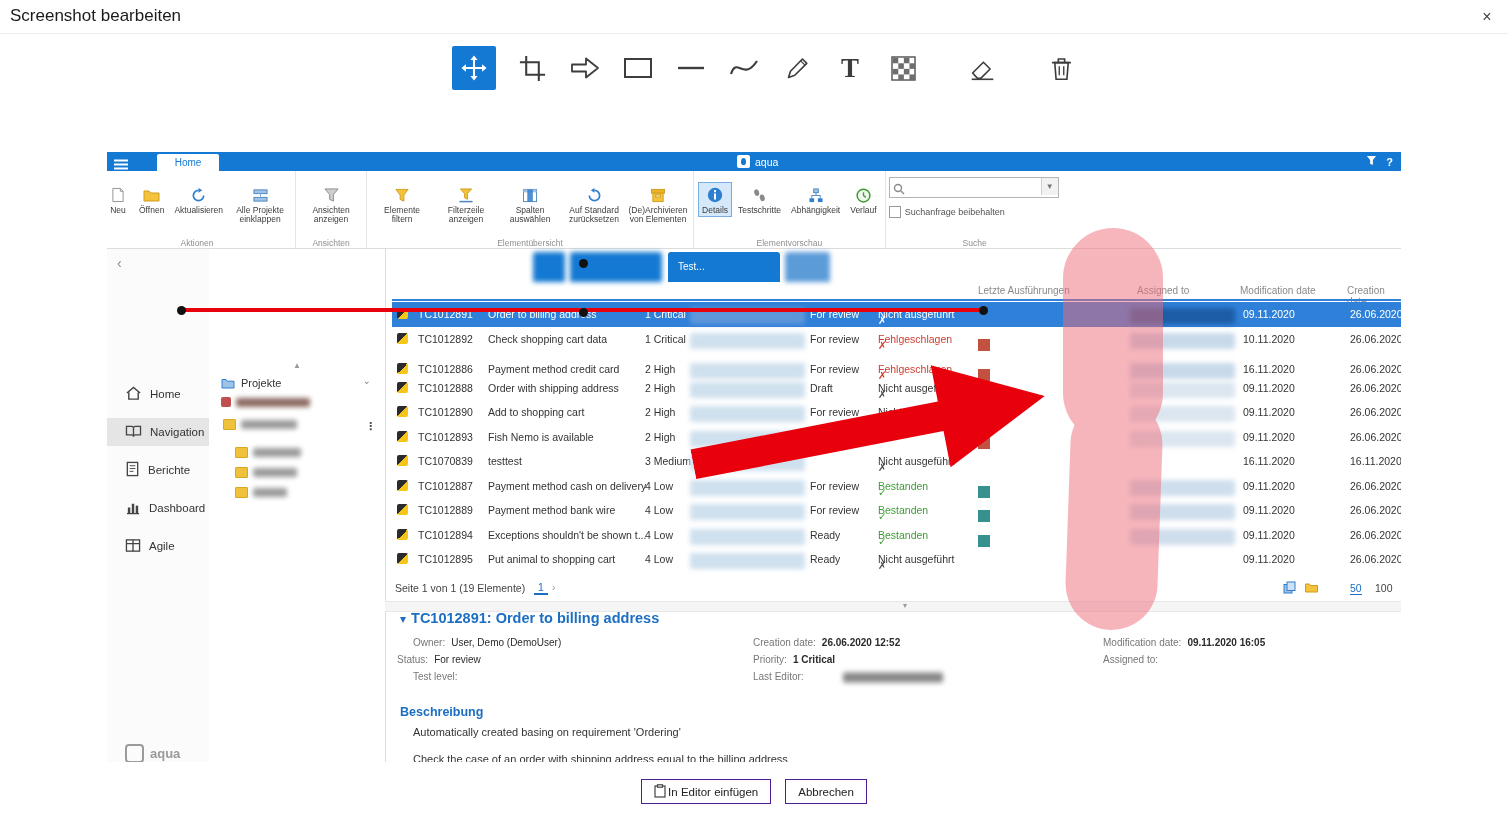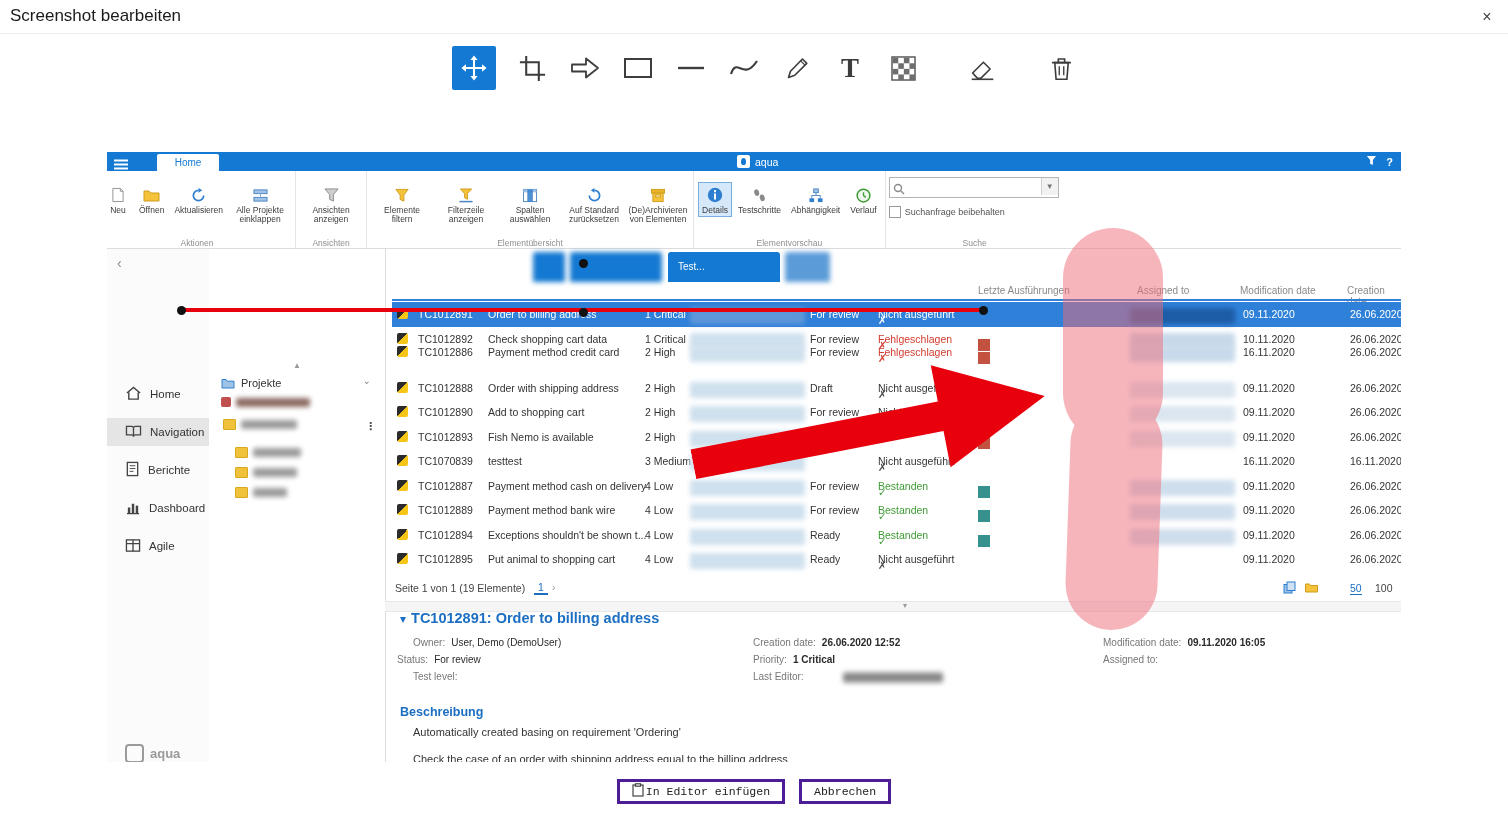--- a/index.html
+++ b/index.html
@@ -135,22 +135,22 @@
   .anno-text{position:absolute;left:176px;top:243px;font-size:47px;font-weight:bold;letter-spacing:2px;
              color:var(--anno,#e8000d);white-space:nowrap;cursor:move;}
   .anno-line{position:absolute;left:181px;top:308px;width:802px;height:4px;background:var(--anno,#e8000d);cursor:move;}
   .handle{position:absolute;width:9px;height:9px;border-radius:50%;background:#111;cursor:grab;z-index:7;}
   .anno-arrow{position:absolute;left:690px;top:370px;transform:rotate(-11deg);cursor:move;}
   .hl-wrap{position:absolute;left:0;top:0;opacity:0.5;}
   .hl{position:absolute;background:var(--hl,#ef6d7a);cursor:move;}
 
   
   .footer{position:absolute;left:0;top:779px;width:1508px;display:flex;justify-content:center;gap:14px;}
-  .fbtn{height:25px;border:3px solid #4c1d95;background:#fff;font-size:11.5px;color:#222;cursor:pointer;
-        display:flex;align-items:center;gap:2px;padding:0 12px;font-family:Liberation Mono, monospace;}
+  .fbtn{height:25px;border:1px solid #4c1d95;background:#fff;font-size:11.5px;color:#222;cursor:pointer;
+        display:flex;align-items:center;gap:2px;padding:0 12px;font-family:Liberation Sans, sans-serif;}
 </style>
 </head>
 <body>
 
 <div class="dlg-title">Screenshot bearbeiten</div>
 <button class="dlg-close">×</button>
 <div class="dlg-sep"></div>
 
 <div class="edit-toolbar" id="edit-toolbar">
     <button class="tool sel">
@@ -519,21 +519,21 @@
         <span class="runs">
           <span class="sq pass"></span>
           <span class="sq pass"></span>
           <span class="sq pass"></span>
           <span class="sq fail"></span>
         </span>
         <span class="asg-blur blurred" style="background:#c7d9ea;"></span>
         <span class="c-mod">10.11.2020</span>
         <span class="c-cre">26.06.2020</span>
       </div>
-      <div class="trow" style="top: 188px;">
+      <div class="trow" style="top: 205px;">
         <span class="tc-icon"></span>
         <span class="c-id">TC1012886</span>
         <span class="c-name">Payment method credit card</span>
         <span class="c-pri">2 High</span>
         <span class="mid-blur blurred"></span>
         <span class="c-status">For review</span>
         <span class="c-res res-fail"><span class="res-ic">✗</span>Fehlgeschlagen</span>
         <span class="runs">
           <span class="sq fail"></span>
         </span>

